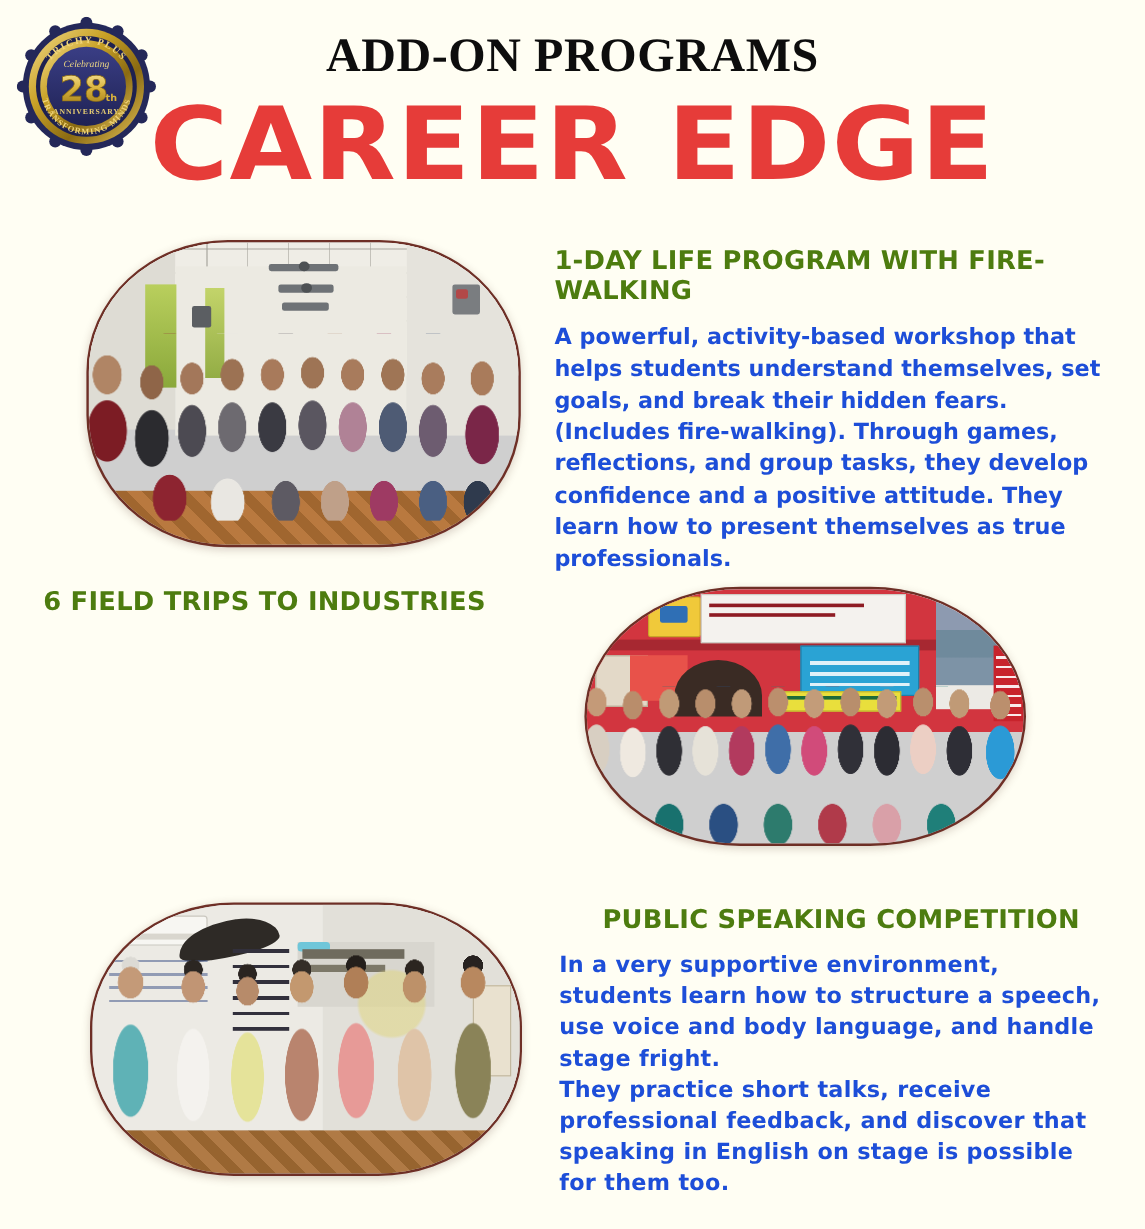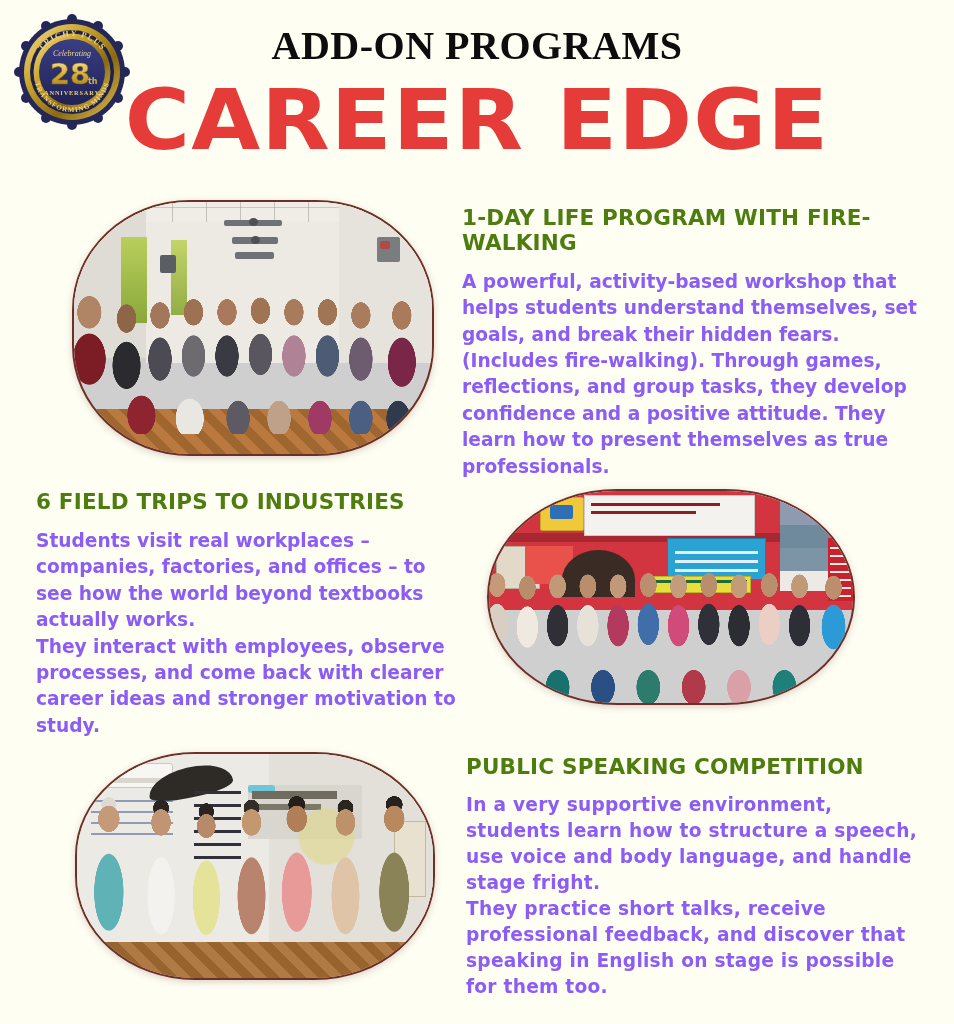--- a/index.html
+++ b/index.html
@@ -82,21 +82,21 @@
     font-family: "DejaVu Sans", "Liberation Sans", sans-serif;
     font-weight: 700;
     color: #4d7c0f;
     line-height: 1.16;
     letter-spacing: 0.2px;
   }
 
   .sec-body {
     font-family: "DejaVu Sans", "Liberation Sans", sans-serif;
     font-weight: 700;
-    color: #8b5cf6;
+    color: #1d4ed8;
     line-height: 1.42;
     white-space: pre-line;
   }
 
   
   #photo-1 {
     left: 72px; top: 200px;
     width: 362px; height: 256px;
     border-radius: 118px 118px 118px 118px / 110px 110px 110px 110px;
   }
@@ -114,21 +114,21 @@
   #section-2 .sec-head { font-size: 21.5px; }
   #section-2 .sec-body { font-size: 18.6px; margin-top: 13px; }
 
   
   #photo-3 {
     left: 75px; top: 752px;
     width: 360px; height: 228px;
     border-radius: 120px / 104px;
   }
   #section-3 { left: 466px; top: 755px; width: 452px; }
-  #section-3 .sec-head { font-size: 21.5px; }
+  #section-3 .sec-head { font-size: 21.5px; margin-left: 36px; }
   #section-3 .sec-body { font-size: 18.6px; margin-top: 12px; line-height: 1.40; letter-spacing: 0.25px; }
 
   
   .p1-ceiling { left:0; top:0; width:100%; height:44%; background:linear-gradient(#e9e7e0,#f3f1ea); }
   .p1-wall-l  { left:0; top:0; width:20%; height:62%; background:#dedcd4; }
   .p1-wall-r  { right:0; top:0; width:26%; height:64%; background:#e5e3dc; }
   .p1-backwall{ left:20%; top:8%; width:54%; height:56%; background:#eceae2; }
   .p1-grid    { left:18%; top:0; width:64%; height:26%;
                 background:
                   repeating-linear-gradient(90deg, rgba(160,158,150,.55) 0 1px, transparent 1px 34px),
@@ -386,22 +386,20 @@
     </div>
   </div>
 
   <div class="section" id="section-1">
     <div class="sec-head">1-DAY LIFE PROGRAM WITH FIRE-WALKING</div>
     <div class="sec-body">A powerful, activity-based workshop that helps students understand themselves, set goals, and break their hidden fears. (Includes fire-walking). Through games, reflections, and group tasks, they develop confidence and a positive attitude. They learn how to present themselves as true professionals.</div>
   </div>
 
   <div class="section" id="section-2">
     <div class="sec-head">6 FIELD TRIPS TO INDUSTRIES</div>
-    <div class="sec-body">Students visit real workplaces – companies, factories, and offices – to see how the world beyond textbooks actually works.
-They interact with employees, observe processes, and come back with clearer career ideas and stronger motivation to study.</div>
   </div>
 
   <div class="photo" id="photo-2">
     <div class="scene">
       <div class="p2-sky"></div>
       <div class="p2-bldg"></div>
       <div class="p2-band"></div>
       <div class="p2-post-l"></div>
       <div class="p2-post-l2"></div>
       <div class="p2-door"></div>

